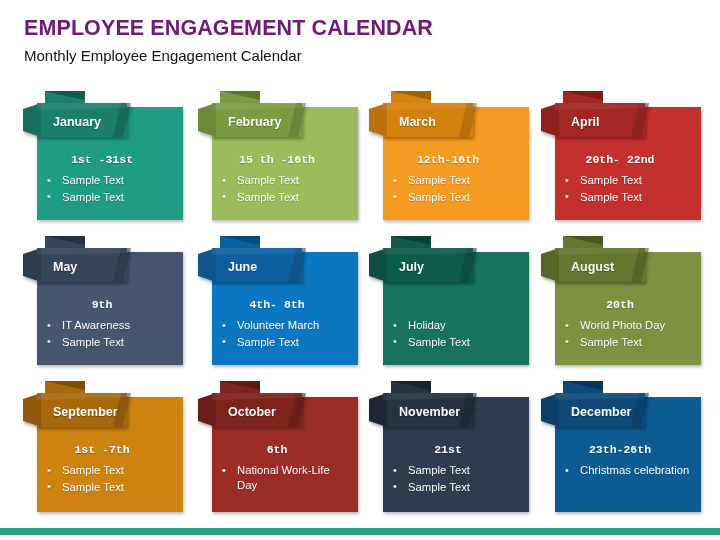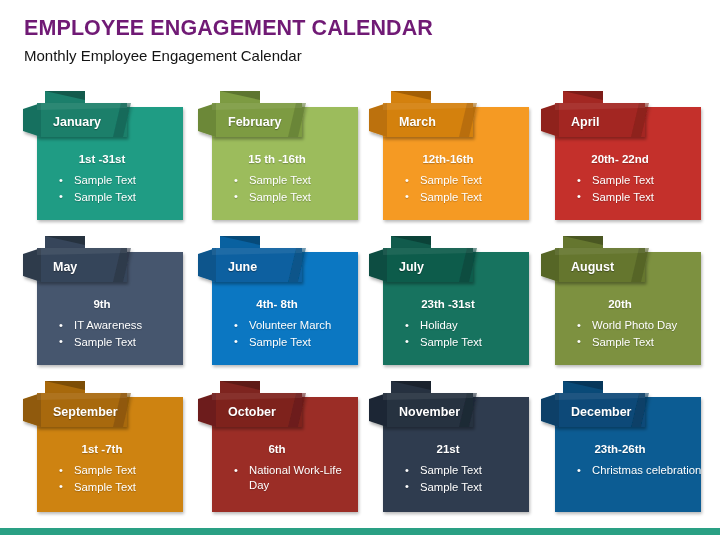--- a/index.html
+++ b/index.html
@@ -51,23 +51,24 @@
     font-size:12.5px; font-weight:bold; color:#ffffff;
     text-shadow:0 1px 1px rgba(0,0,0,0.35);
     white-space:nowrap;
   }
 
   .card-date {
     position:absolute; left:0; top:46px; width:130px;
     text-align:center;
     font-size:11.5px; font-weight:bold; color:#ffffff;
     text-shadow:0 1px 1px rgba(0,0,0,0.25);
+    font-family:Liberation Mono, monospace;
   }
   .bullets {
-    position:absolute; left:18px; top:66px; width:130px;
+    position:absolute; left:6px; top:66px; width:130px;
     list-style:none;
   }
   .bullets li {
     position:relative;
     padding-left:19px;
     font-size:11.3px; line-height:14.6px;
     color:#ffffff; font-weight:normal;
     margin-bottom:2px;
     text-shadow:0 1px 1px rgba(0,0,0,0.22);
   }
@@ -237,21 +238,20 @@
               <polygon points="98,12 108,12 100,46 90,46" fill="#064a79" opacity="0.55"></polygon>
               <polygon points="0,18 18,12 18,46 0,40" fill="#07558c"></polygon>
             </g>
             <polygon points="14,12 104,12 104,17 14,19" fill="#ffffff" opacity="0.07"></polygon>
           </svg>
           <div class="ribbon-label">June</div>
         </div>
       </div>
       <div class="card" style="left: 383px; top: 252px; height: 113px;">
         <div class="card-body" style="background: rgb(23, 115, 95);"></div>
-        <div class="card-date">23th -31st</div>
         <ul class="bullets">
           <li>Holiday</li>
           <li>Sample Text</li>
         </ul>
         <div class="ribbon">
           <svg width="175" height="58" viewBox="0 0 175 58">
             <defs>
               <filter id="sh6" x="-30%" y="-30%" width="180%" height="190%">
                 <feDropShadow dx="1.5" dy="2.5" stdDeviation="1.6" flood-color="#000" flood-opacity="0.32"></feDropShadow>
               </filter>

